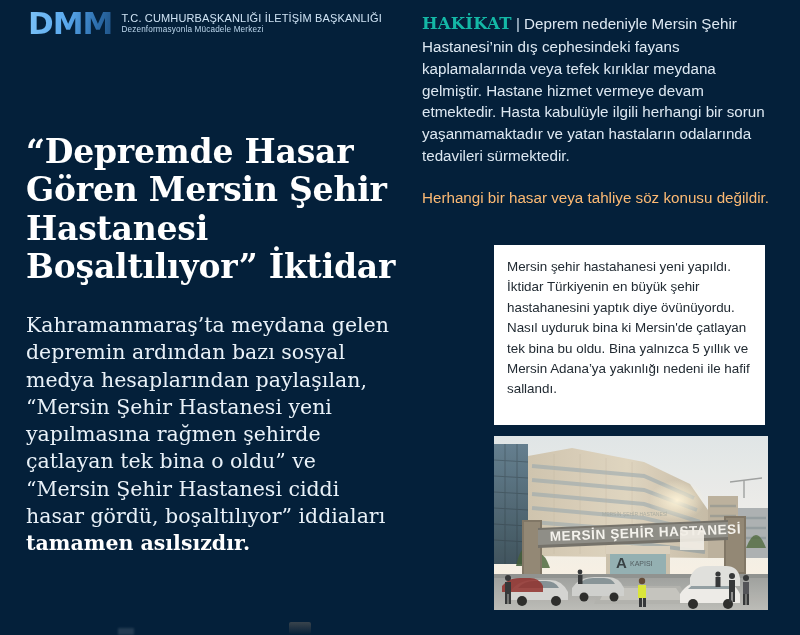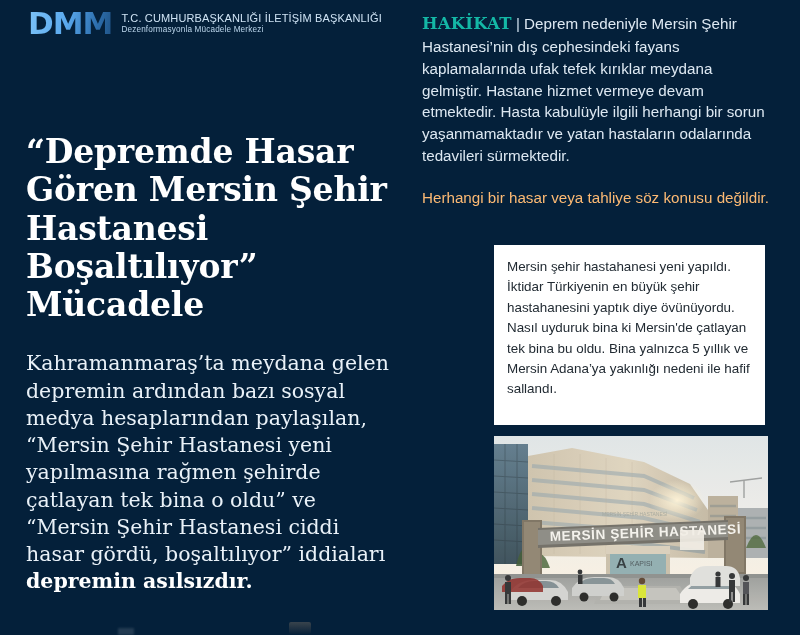--- a/index.html
+++ b/index.html
@@ -178,26 +178,26 @@
 
   <div class="logo-block">
     <div class="logo-mark">DMM</div>
     <div class="logo-text">
       <span class="l1">T.C. CUMHURBAŞKANLIĞI İLETİŞİM BAŞKANLIĞI</span>
       <span class="l2">Dezenformasyonla Mücadele Merkezi</span>
     </div>
   </div>
 
   <div class="left-col">
-    <h1 class="headline">“Depremde Hasar Gören Mersin Şehir Hastanesi Boşaltılıyor” Mücadele</h1>
-    <p class="lede"><span>Kahramanmaraş’ta meydana gelen depremin ardından bazı sosyal medya hesaplarından paylaşılan, “Mersin Şehir Hastanesi yeni yapılmasına rağmen şehirde çatlayan tek bina o oldu” ve “Mersin Şehir Hastanesi ciddi hasar gördü, boşaltılıyor” iddiaları </span><span class="bold-end">depremin asılsızdır.</span></p>
+    <h1 class="headline">“Depremde Hasar Gören Mersin Şehir Hastanesi Boşaltılıyor” İktidar</h1>
+    <p class="lede"><span>Kahramanmaraş’ta meydana gelen depremin ardından bazı sosyal medya hesaplarından paylaşılan, “Mersin Şehir Hastanesi yeni yapılmasına rağmen şehirde çatlayan tek bina o oldu” ve “Mersin Şehir Hastanesi ciddi hasar gördü, boşaltılıyor” iddiaları </span><span class="bold-end">tamamen asılsızdır.</span></p>
   </div>
 
   <div class="right-col">
-    <p class="hakikat-para"><span class="hakikat-label">HAKİKAT</span><span class="hakikat-pipe"> | </span><span>Deprem nedeniyle Mersin Şehir Hastanesi’nin dış cephesindeki fayans kaplamalarında ufak tefek kırıklar meydana gelmiştir. Hastane hizmet vermeye devam etmektedir. Hasta kabulüyle ilgili herhangi bir sorun yaşanmamaktadır ve yatan hastaların odalarında tedavileri sürmektedir.</span></p>
+    <p class="hakikat-para"><span class="hakikat-label">HAKİKAT</span><span class="hakikat-pipe"> | </span><span>Deprem nedeniyle Mersin Şehir Hastanesi’nin dış cephesindeki fayans kaplamalarında veya tefek kırıklar meydana gelmiştir. Hastane hizmet vermeye devam etmektedir. Hasta kabulüyle ilgili herhangi bir sorun yaşanmamaktadır ve yatan hastaların odalarında tedavileri sürmektedir.</span></p>
     <p class="second-para">Herhangi bir hasar veya tahliye söz konusu değildir.</p>
   </div>
 
   <div class="quote-card">
     <p class="quote-text">Mersin şehir hastahanesi yeni yapıldı. İktidar Türkiyenin en büyük şehir hastahanesini yaptık diye övünüyordu.  Nasıl uyduruk bina ki Mersin'de çatlayan tek bina bu oldu. Bina yalnızca 5 yıllık ve Mersin Adana’ya yakınlığı nedeni ile hafif sallandı.</p>
   </div>
 
   <div class="photo">
     <svg width="274" height="174" viewBox="0 0 274 174">
       <defs>

